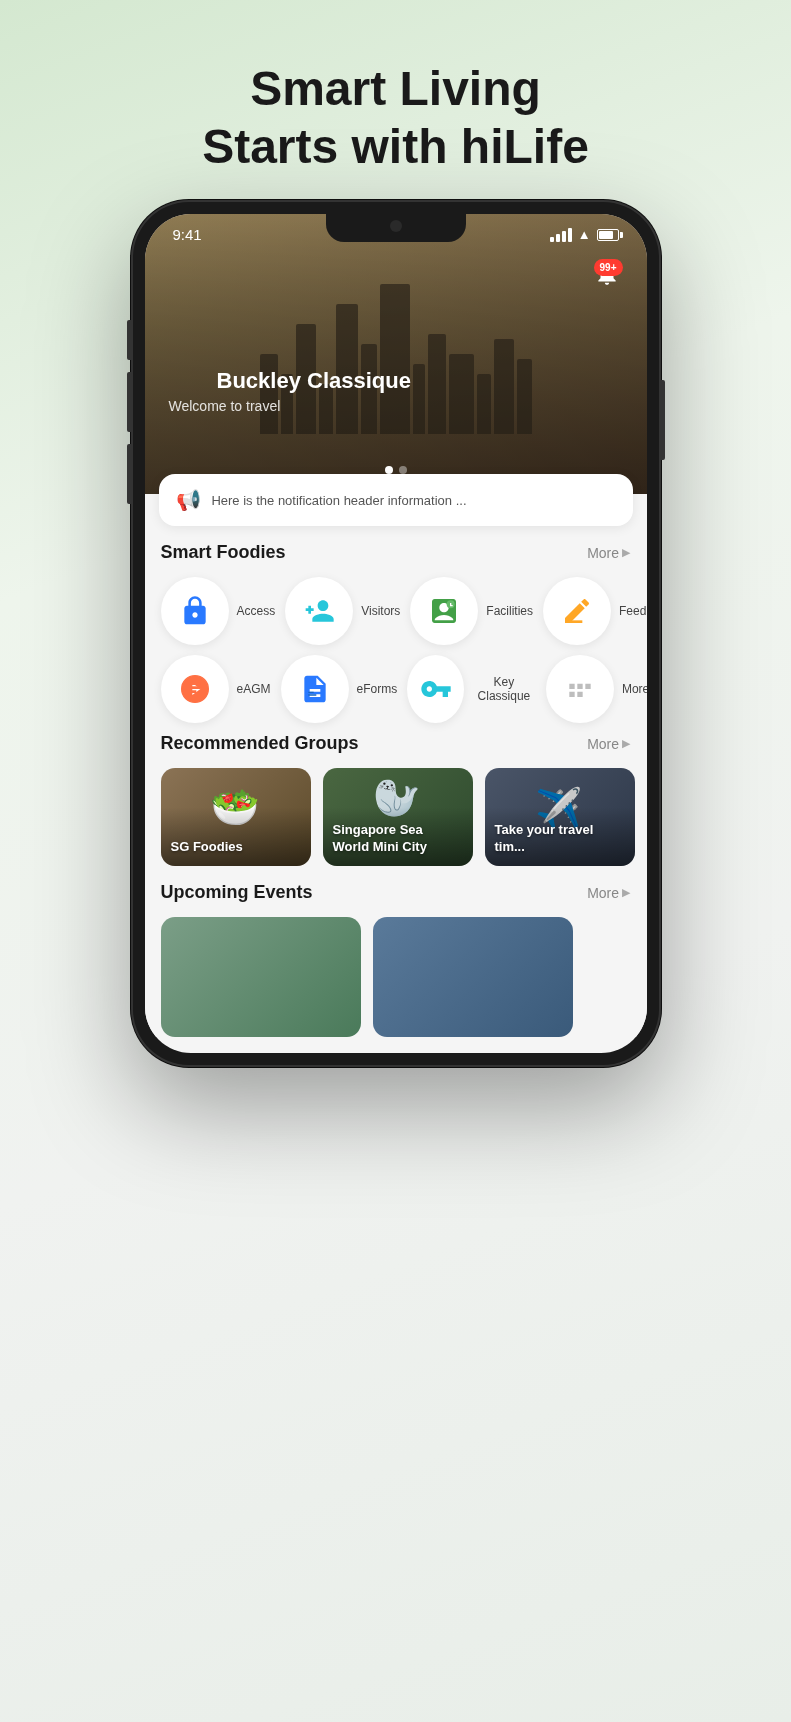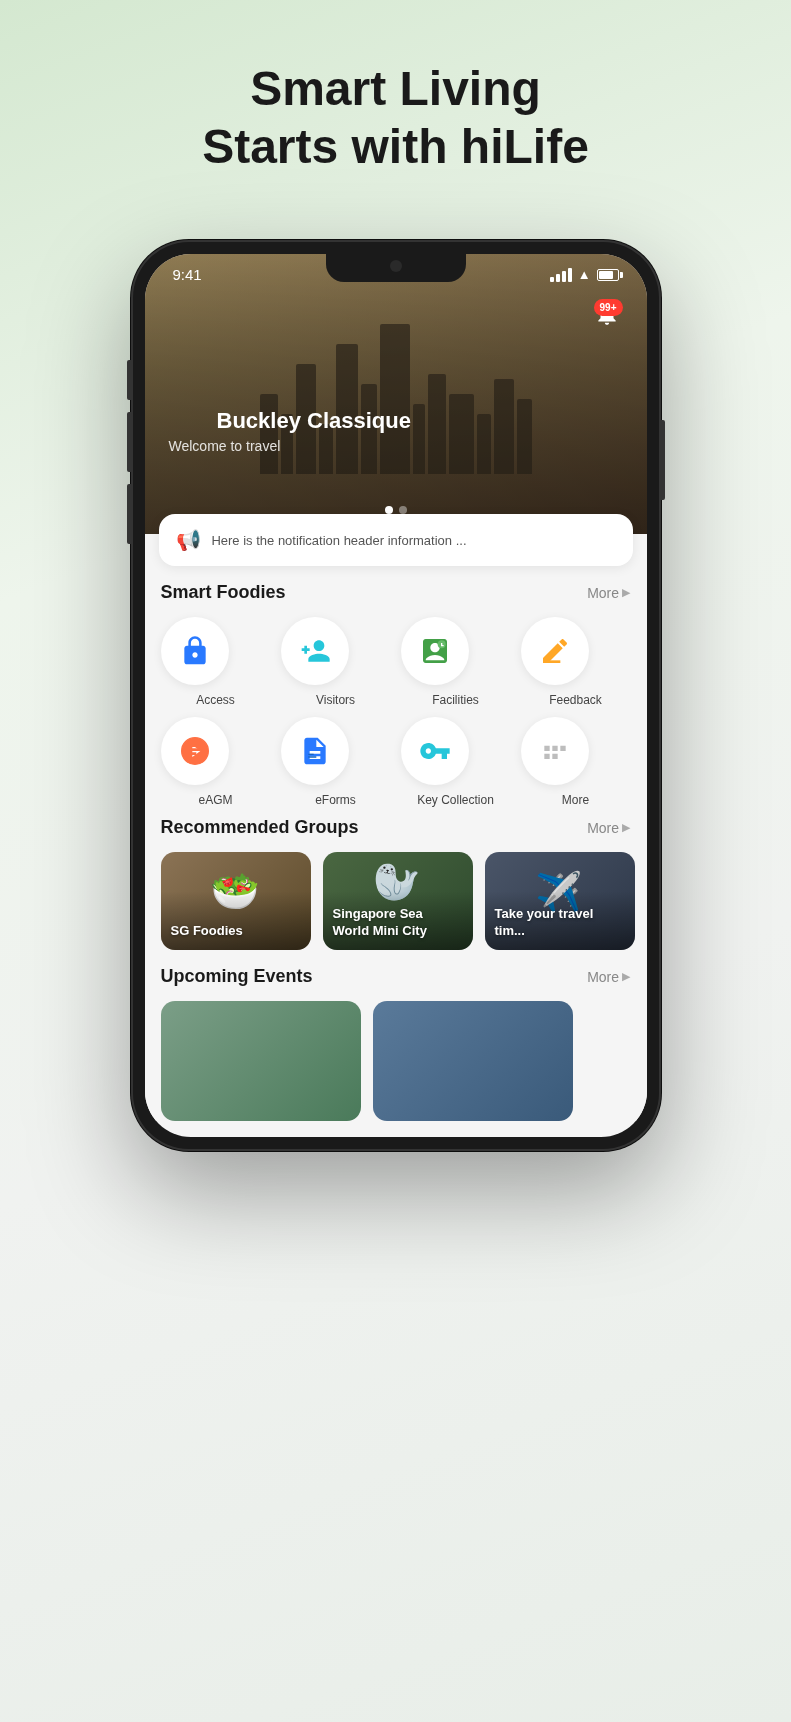--- a/index.html
+++ b/index.html
@@ -11,21 +11,21 @@
       display: flex;
       flex-direction: column;
       align-items: center;
       overflow: hidden;
     }
 
     
     .page-headline {
       text-align: center;
       margin-top: 60px;
-      margin-bottom: 65px;
+      margin-bottom: 25px;
     }
     .page-headline h1 {
       font-size: 48px;
       font-weight: 800;
       color: #1a1a1a;
       line-height: 1.2;
     }
 
     
     .phone-frame {
@@ -242,21 +242,22 @@
 
     
     .icon-grid {
       display: grid;
       grid-template-columns: repeat(4, 1fr);
       gap: 10px;
       margin-bottom: 10px;
     }
     .icon-item {
       display: flex;
-      flex-direction: column;
+      flex-direction: row;
+      align-items: center;
       gap: 8px;
       cursor: pointer;
     }
     .icon-circle {
       width: 68px;
       height: 68px;
       border-radius: 50%;
       background: #fff;
       display: flex;
       align-items: center;
@@ -593,21 +594,21 @@
             </div>
             <span class="icon-label">eForms</span>
           </div>
 
           <div class="icon-item">
             <div class="icon-circle">
               <svg viewBox="0 0 24 24" fill="#26C6DA">
                 <path d="M12.65 10C11.83 7.67 9.61 6 7 6c-3.31 0-6 2.69-6 6s2.69 6 6 6c2.61 0 4.83-1.67 5.65-4H17v4h4v-4h2v-4H12.65zM7 14c-1.1 0-2-.9-2-2s.9-2 2-2 2 .9 2 2-.9 2-2 2z"></path>
               </svg>
             </div>
-            <span class="icon-label">Key Collection</span>
+            <span class="icon-label">Key Classique</span>
           </div>
 
           <div class="icon-item">
             <div class="icon-circle">
               <svg viewBox="0 0 24 24" fill="#BDBDBD">
                 <path d="M4 8h4v4H4zm6 0h4v4h-4zm6 0h4v4h-4zM4 14h4v4H4zm6 0h4v4h-4z"></path>
               </svg>
             </div>
             <span class="icon-label">More</span>
           </div>

